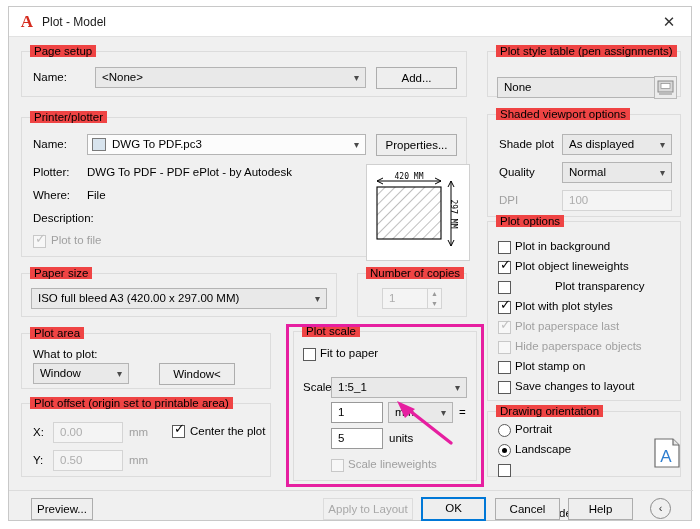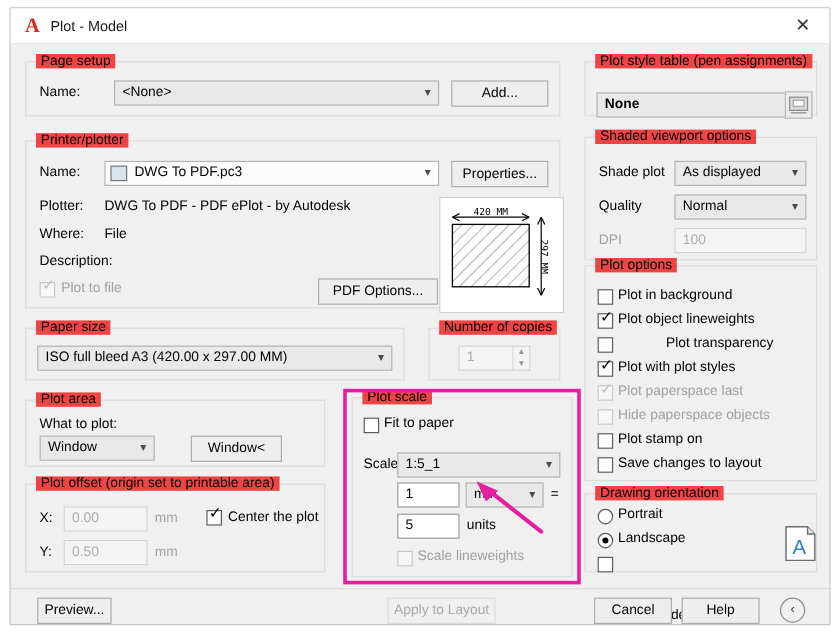--- a/index.html
+++ b/index.html
@@ -298,21 +298,20 @@
   <div class="lbl" style="left:24px; top:182px;">Where:</div>
   <div class="lbl" style="left:78px; top:182px;">File</div>
 
   <div class="lbl" style="left:24px; top:205px;">Description:</div>
   <div class="lbl" style="left:78px; top:205px;"></div>
 
   <div class="cb disabled" style="left:24px; top:228px;">
     <span class="tick">✓</span>
   </div>
   <div class="lbl dim" style="left:42px; top:227px;">Plot to file</div>
-  <div class="btn" style="left:256px; top:225px; width:100px;">PDF Options...</div>
 
   <div class="preview">
     <svg width="102" height="95" viewBox="0 0 102 95">
       <defs>
         <pattern id="hatch" width="7" height="7" patternTransform="rotate(45)" patternUnits="userSpaceOnUse">
           <line x1="0" y1="0" x2="0" y2="7" stroke="#707070" stroke-width="0.9"></line>
         </pattern>
       </defs>
 
       <line x1="10" y1="16" x2="74" y2="16" stroke="#000" stroke-width="1"></line>
@@ -399,21 +398,21 @@
   <div class="highlight-box"></div>
 
   <svg class="arrow-svg" viewBox="0 0 70 52">
     <line x1="62" y1="46" x2="16" y2="10" stroke="#e61fa0" stroke-width="3.4" stroke-linecap="round"></line>
     <polygon points="8,4 26,12 16,21" fill="#e61fa0"></polygon>
   </svg>
 
   <div class="group" style="left:478px; top:44px; width:194px; height:46px;">
     <span class="glabel">Plot style table (pen assignments)</span>
   </div>
-  <div class="combo" style="left:488px; top:70px; width:180px;font-weight:bold;">
+  <div class="combo" style="left:488px; top:70px; width:180px;">
     <span>None</span>
     <span class="chev">▾</span>
   </div>
   <div class="iconbtn" style="left:645px; top:69px; width:23px; height:23px;">
     <svg width="21" height="21" viewBox="0 0 21 21">
       <rect x="3" y="4" width="15" height="11" fill="#d9d9d9" stroke="#8a8a8a" stroke-width="1"></rect>
       <rect x="6" y="6.5" width="9" height="5" fill="#ffffff" stroke="#8a8a8a" stroke-width="0.7"></rect>
       <line x1="4" y1="17" x2="17" y2="17" stroke="#8a8a8a" stroke-width="1"></line>
     </svg>
   </div>
@@ -487,17 +486,18 @@
       <path d="M1,1 H19 L25,7 V29 H1 Z" fill="#ffffff" stroke="#6d6d6d" stroke-width="1.2"></path>
       <path d="M19,1 V7 H25" fill="#e6e6e6" stroke="#6d6d6d" stroke-width="1.2"></path>
       <text x="12" y="24" font-family="Liberation Sans, sans-serif" font-size="17" text-anchor="middle" fill="#2f7fd0">A</text>
     </svg>
   </div>
 
   <div class="sep-line" style="left:0; top:483px; width:684px;"></div>
 
   <div class="btn" style="left:22px; top:491px; width:62px;">Preview...</div>
   <div class="btn disabled" style="left:314px; top:491px; width:90px;">Apply to Layout</div>
+  <div class="btn focus" style="left:412px; top:490px; width:65px; height:24px;">OK</div>
   <div class="btn" style="left:486px; top:491px; width:65px;">Cancel</div>
   <div class="btn" style="left:559px; top:491px; width:65px;">Help</div>
   <div class="collapse-btn" style="left:641px; top:491px;">‹</div>
 
 </div>
 
 </body></html>

